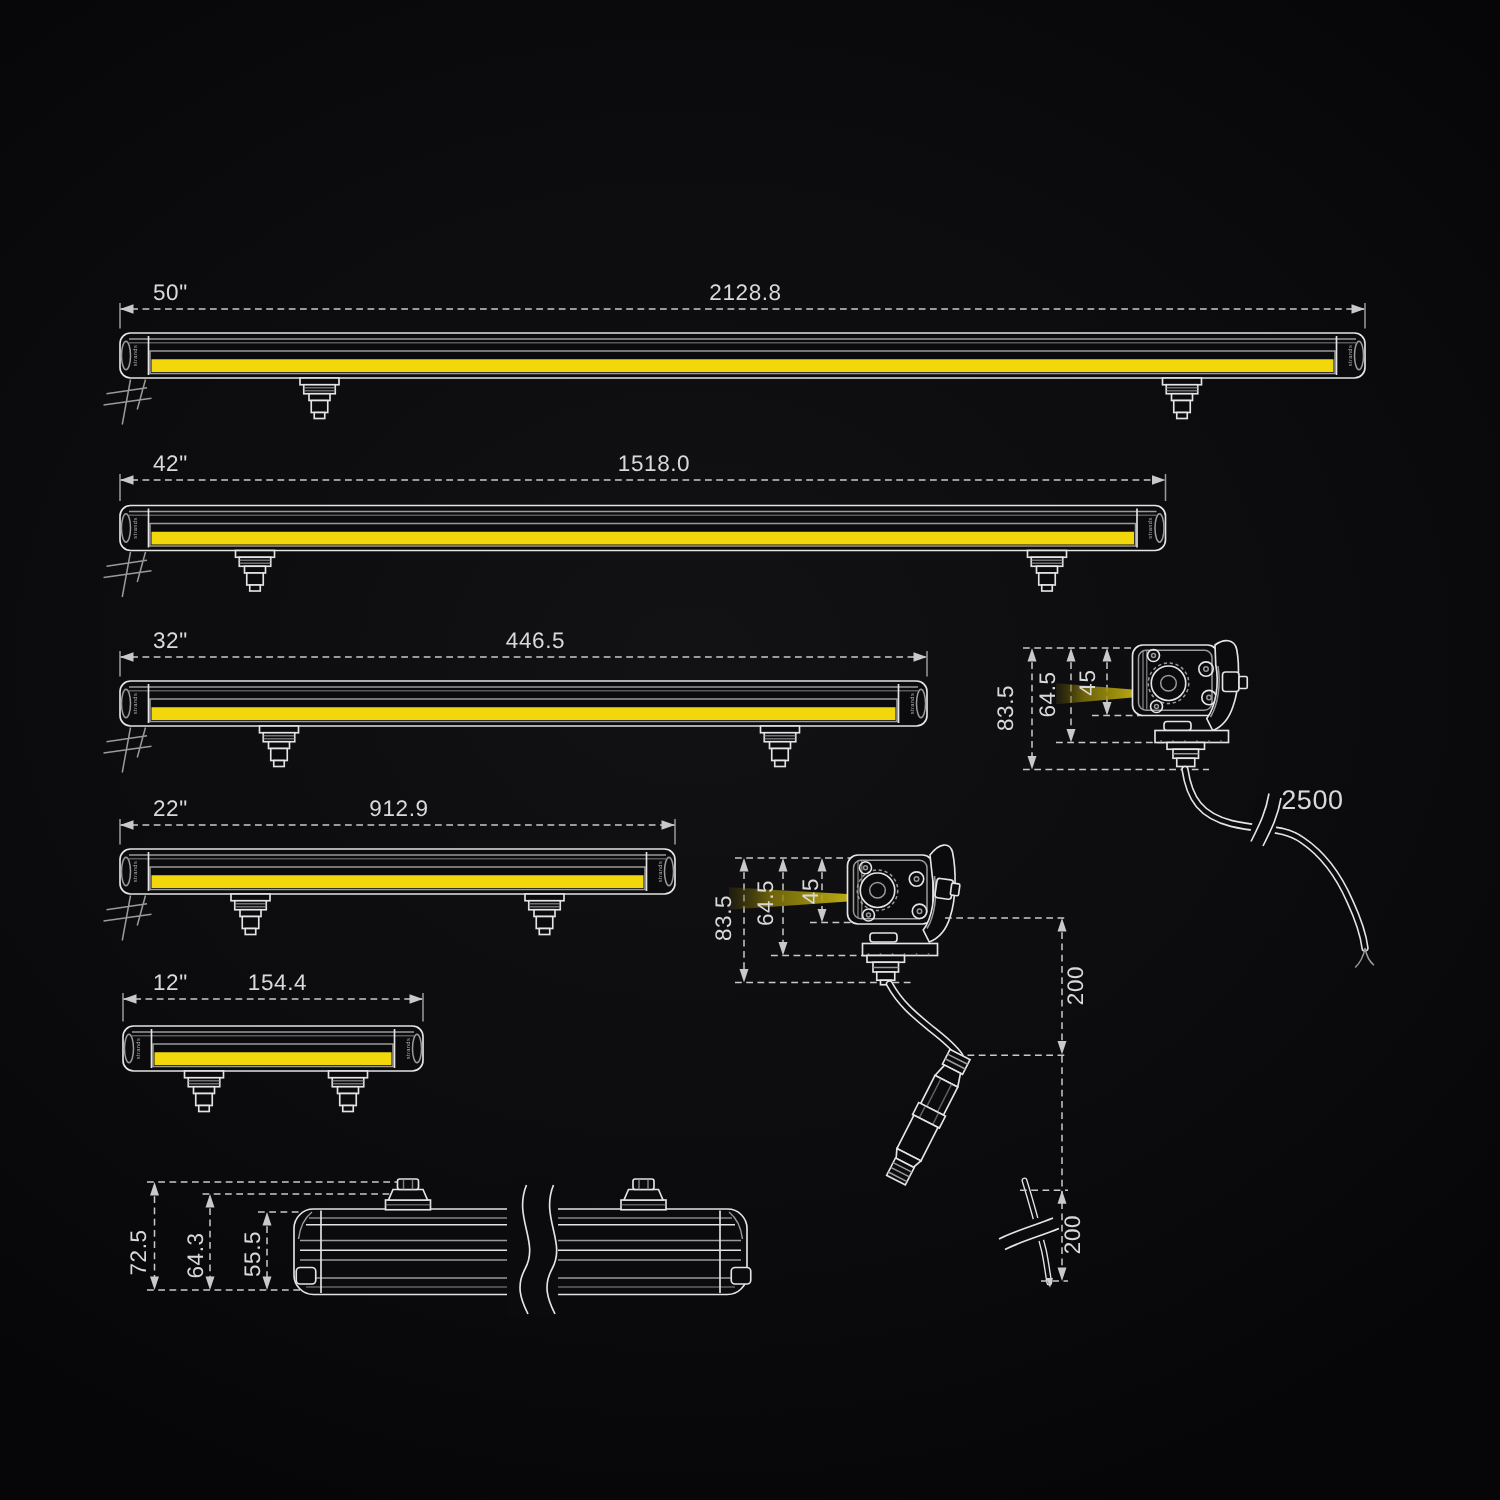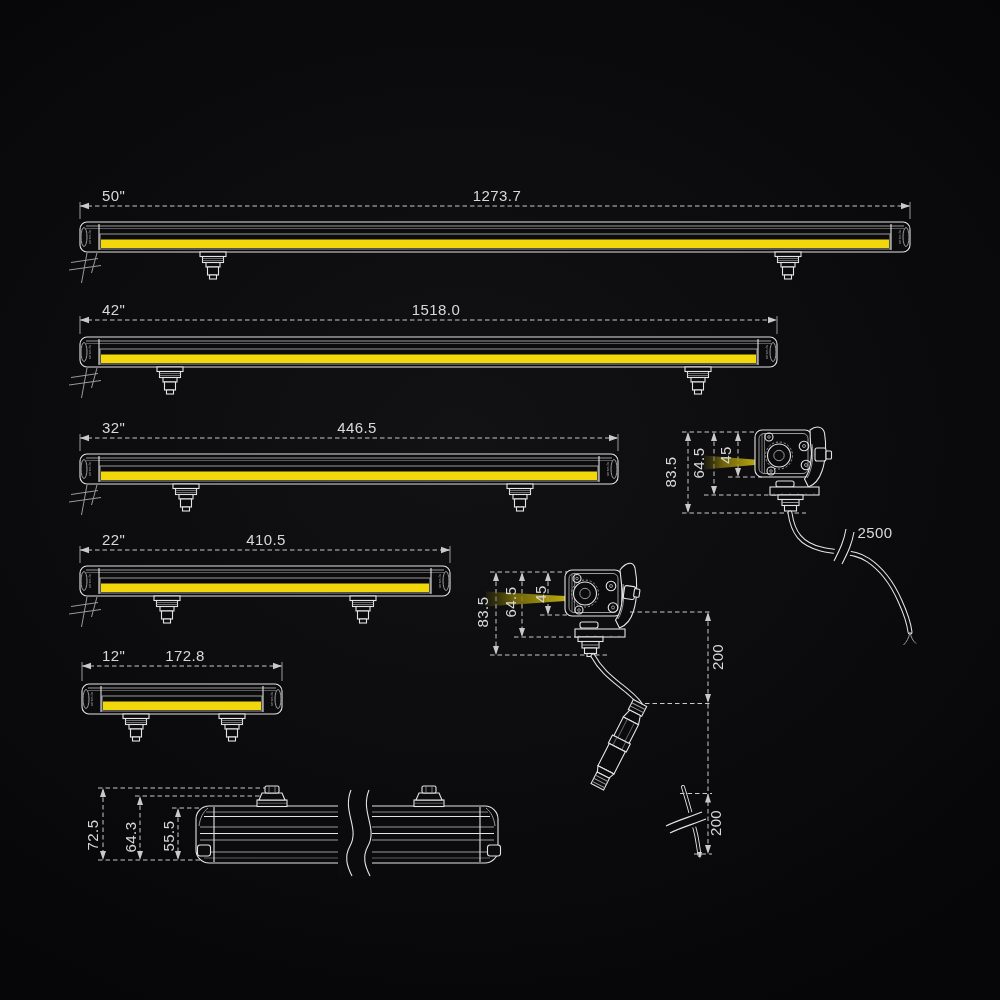--- a/index.html
+++ b/index.html
@@ -17,21 +17,21 @@
   .arw{fill:var(--dim);stroke:none}
   .mask{fill:var(--bg);stroke:none}
   .cable-o{stroke:var(--line);stroke-width:5;fill:none;stroke-linecap:round}
   .cable-i{stroke:var(--bg);stroke-width:2.9;fill:none;stroke-linecap:round}
   .wire-o{stroke:var(--line);stroke-width:4;fill:none;stroke-linecap:round}
   .wire-i{stroke:var(--bg);stroke-width:2.2;fill:none;stroke-linecap:round}
   .cap-txt{fill:#a9a9a9;font-size:3.8px;letter-spacing:.25px;text-anchor:middle;font-family:"Liberation Sans",sans-serif}
   .lbl{position:absolute;color:var(--text);font-size:15px;line-height:18px;white-space:nowrap;letter-spacing:.4px}
   .c{transform:translate(-50%,-50%)}
   .r{transform:translate(-50%,-50%) rotate(-90deg)}
-  .big{font-size:15px}
+  .big{font-size:18px}
 </style>
 </head>
 <body style="--yellow: #f2d70b; --line: #e4e4e4; --dim: #c9c9c9; --text: #d9d9d9; --bg: #0b0b0d;">
 
 <svg id="art" width="1000" height="1000" viewBox="0 0 1000 1000">
   <defs>
     <linearGradient id="beamL" x1="0" y1="0" x2="1" y2="0">
       <stop offset="0" stop-color="#5a520a" stop-opacity="0.2"></stop>
       <stop offset="0.35" stop-color="#847709" stop-opacity="0.8"></stop>
       <stop offset="1" stop-color="#c4b310" stop-opacity="0.95"></stop>
@@ -357,29 +357,29 @@
       </g>
 
       <rect class="mask" x="338" y="786" width="34" height="92"></rect>
       <path class="ln" d="M351,790 C342,812 360,828 350,846 C344,857 347,866 352,876" stroke-width="1"></path>
       <path class="ln" d="M369,790 C360,812 378,828 368,846 C362,857 365,866 370,876" stroke-width="1"></path>
     </g>
   </g>
 </svg>
 
 <div class="lbl" style="left:102px;top:187px">50"</div>
-<div class="lbl c" style="left:497px;top:196px">1273.7</div>
+<div class="lbl c" style="left:497px;top:196px">2128.8</div>
 <div class="lbl" style="left:102px;top:301px">42"</div>
 <div class="lbl c" style="left:436px;top:310px">1518.0</div>
 <div class="lbl" style="left:102px;top:419px">32"</div>
 <div class="lbl c" style="left:357px;top:428px">446.5</div>
 <div class="lbl" style="left:102px;top:531px">22"</div>
-<div class="lbl c" style="left:266px;top:540px">410.5</div>
+<div class="lbl c" style="left:266px;top:540px">912.9</div>
 <div class="lbl" style="left:102px;top:647px">12"</div>
-<div class="lbl c" style="left:185px;top:656px">172.8</div>
+<div class="lbl c" style="left:185px;top:656px">154.4</div>
 
 <div class="lbl r" style="left:671px;top:472px">83.5</div>
 <div class="lbl r" style="left:699px;top:463px">64.5</div>
 <div class="lbl r" style="left:726px;top:455px">45</div>
 <div class="lbl c big" style="left:875px;top:533px">2500</div>
 
 <div class="lbl r" style="left:483px;top:612px">83.5</div>
 <div class="lbl r" style="left:511px;top:602px">64.5</div>
 <div class="lbl r" style="left:541px;top:594px">45</div>
 <div class="lbl r" style="left:718px;top:657px">200</div>

